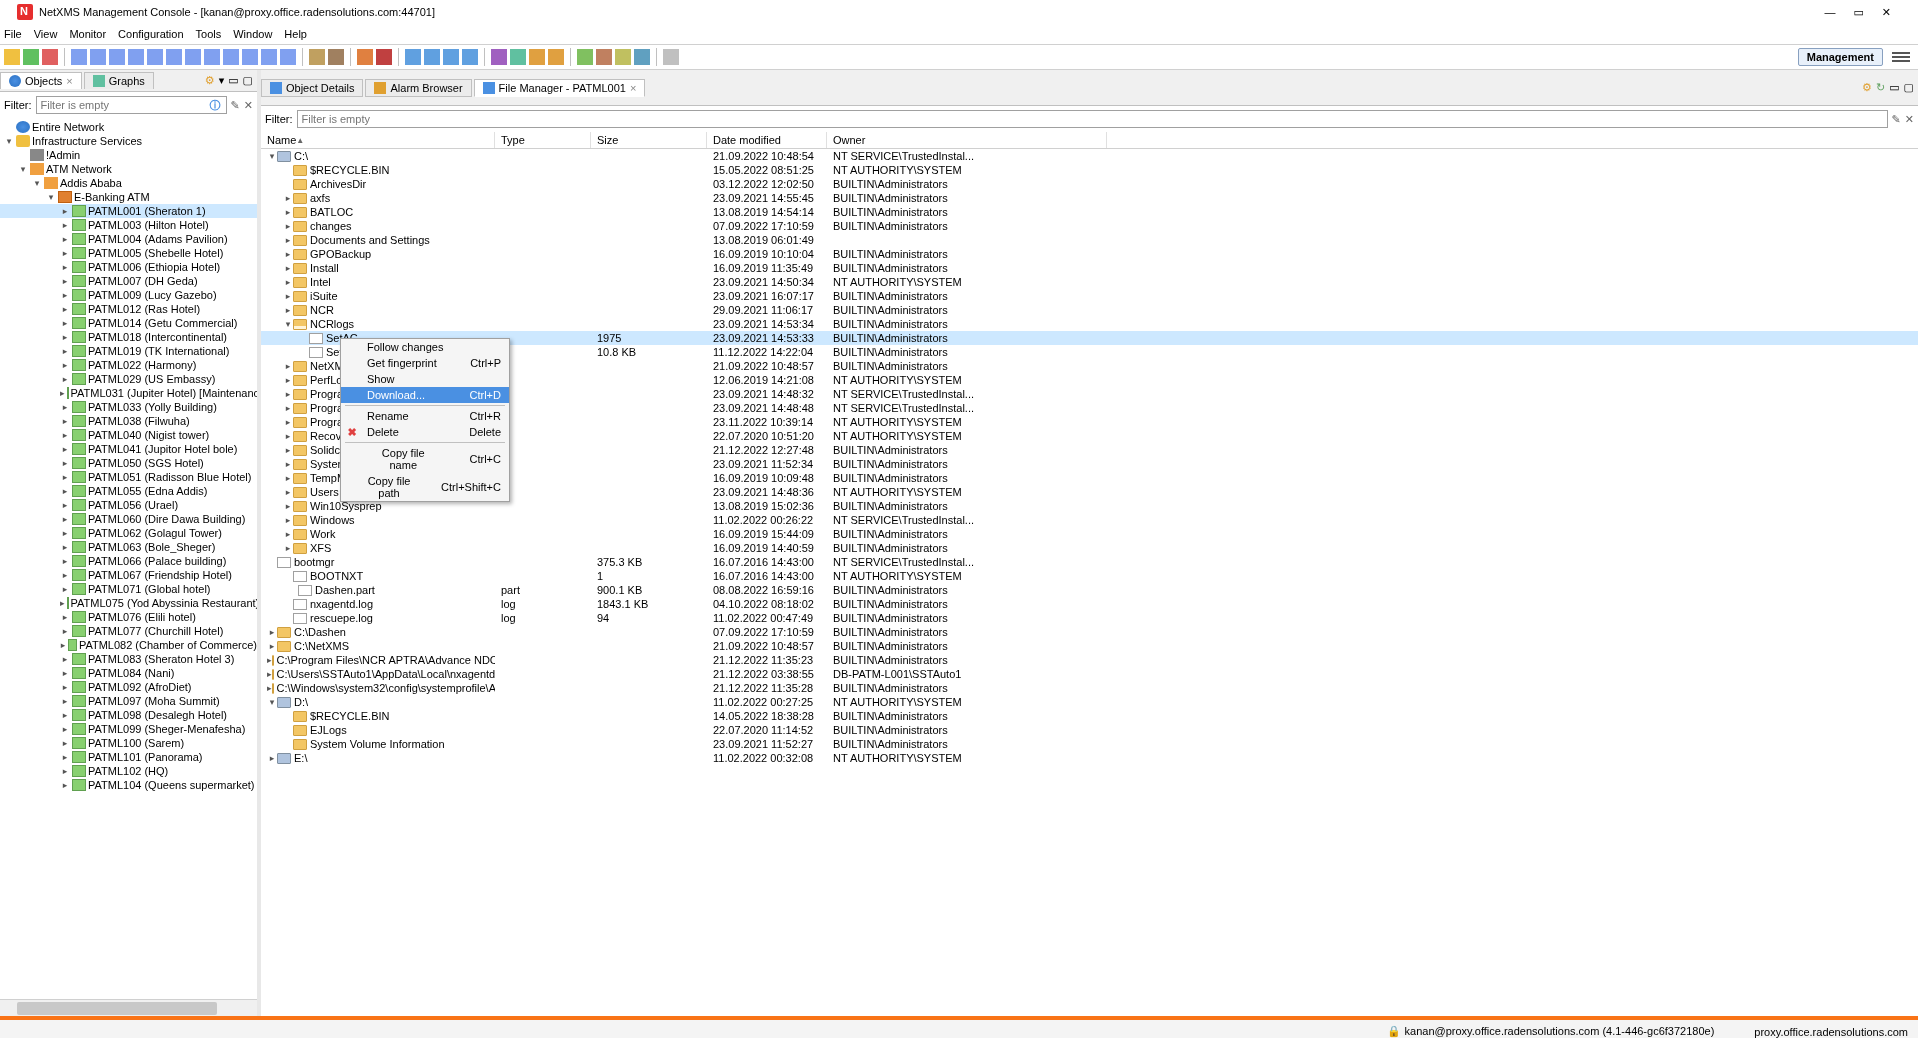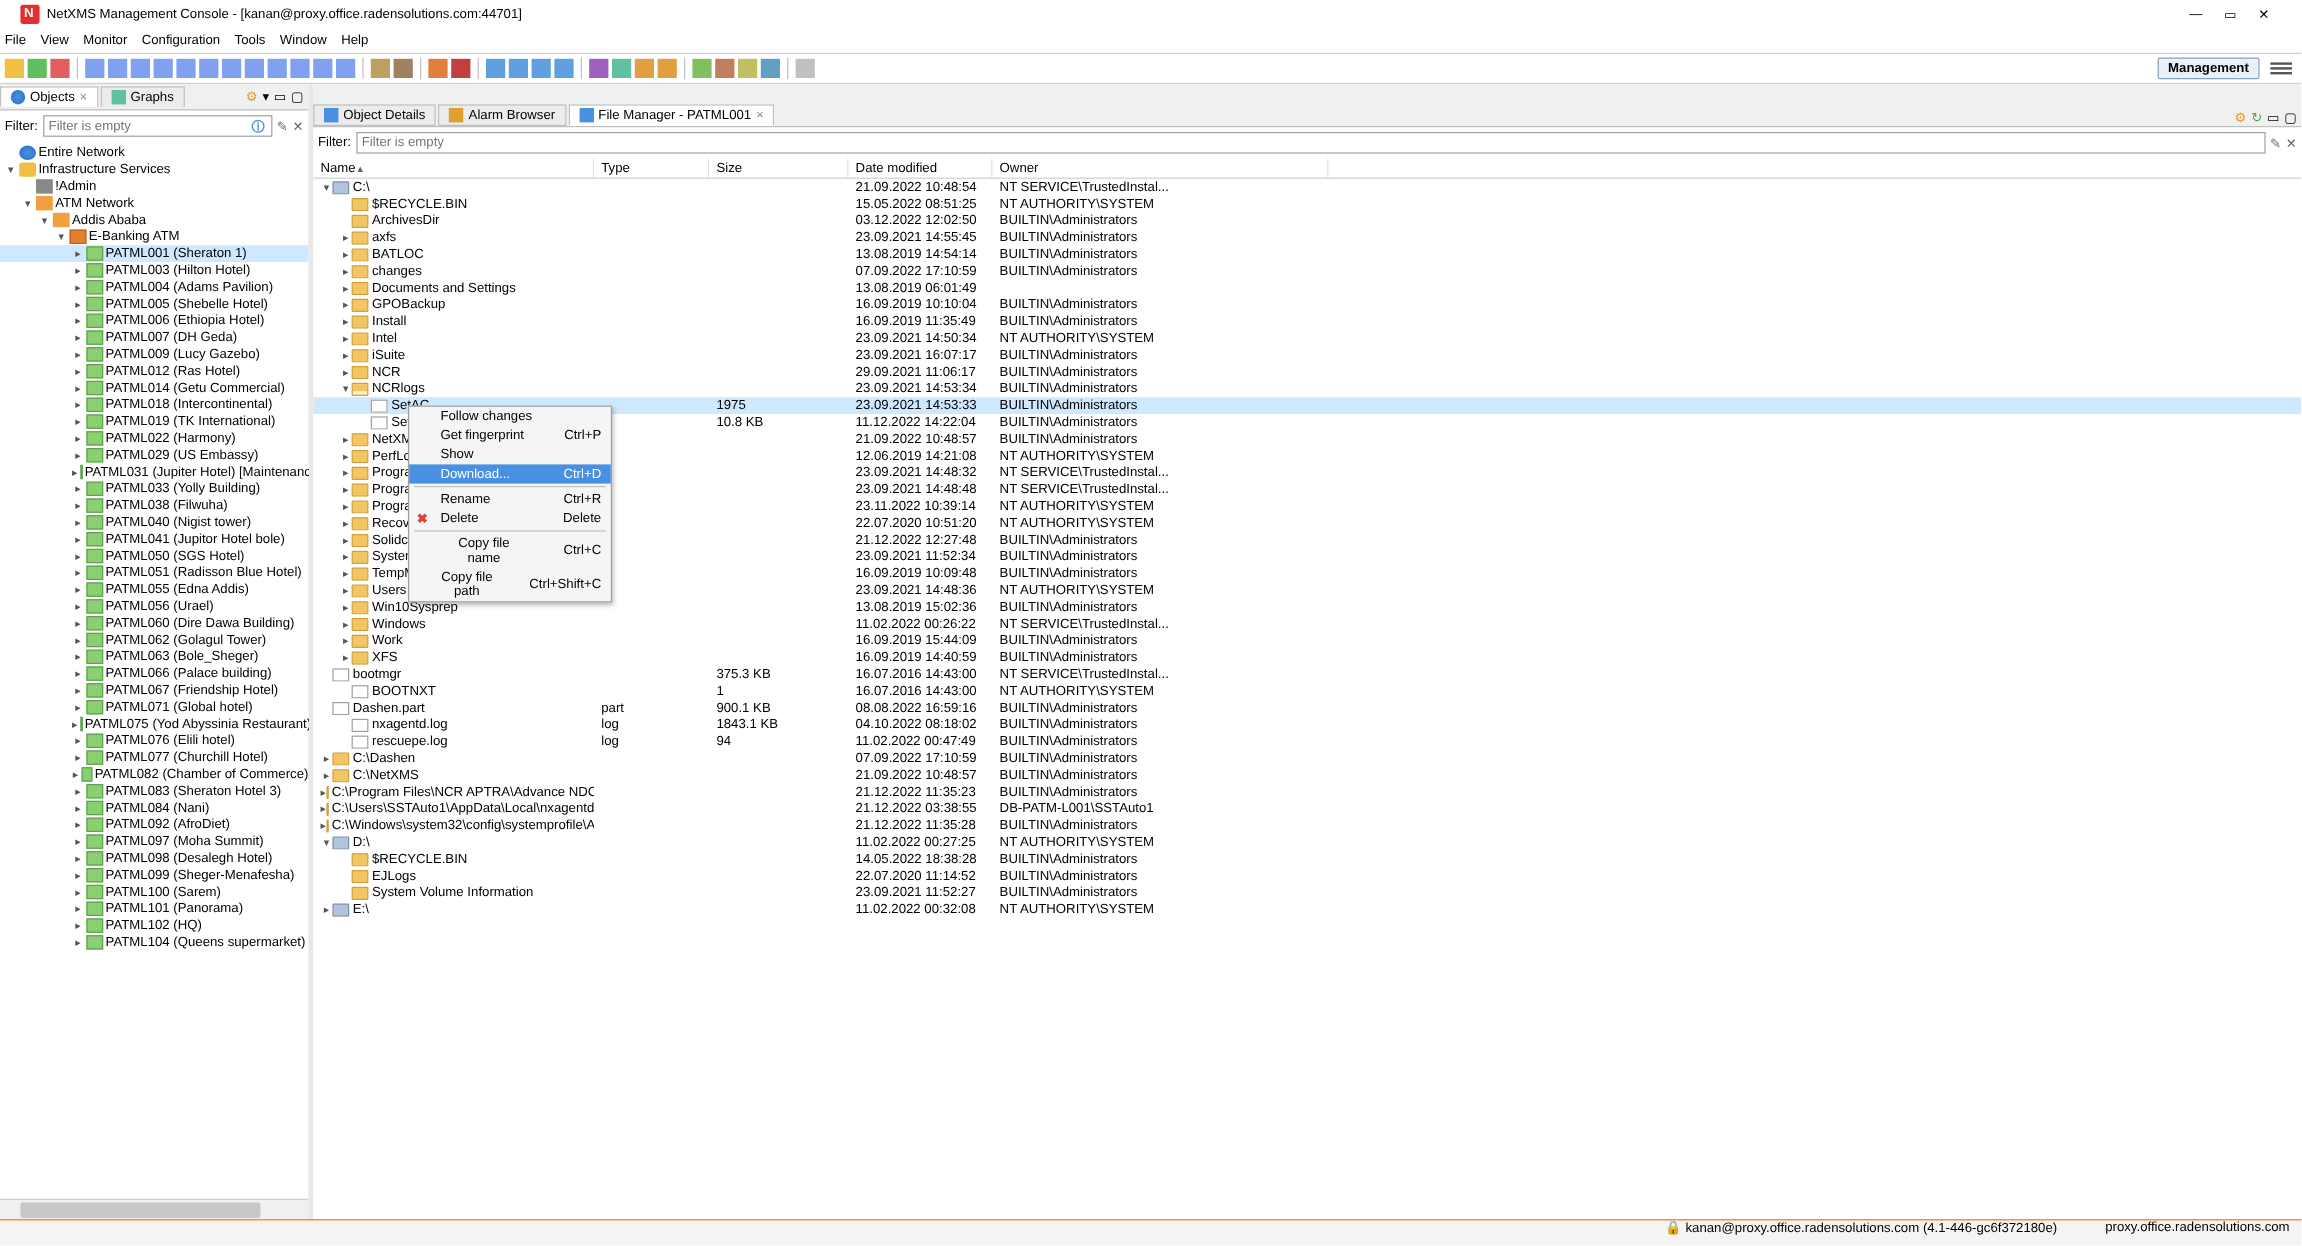--- a/index.html
+++ b/index.html
@@ -37,21 +37,21 @@
 .ic-world { background: radial-gradient(#4a90e2, #2a70c2); border-radius: 50%; }
 .ic-svc { background: #f0c040; border-radius: 2px; }
 .ic-admin { background: #888; }
 .ic-net { background: #f0a040; }
 .ic-city { background: #f0a040; }
 .ic-atm-grp { background: #e08030; border: 1px solid #c06010; }
 .ic-atm { background: #88d070; border: 1px solid #60a050; }
 .scrollbar-h { height: 17px; background: #f0f0f0; border-top: 1px solid #d0d0d0; position: relative; }
 .scrollbar-h .thumb { position: absolute; left: 17px; top: 2px; height: 13px; width: 200px; background: #c8c8c8; border-radius: 2px; }
 .right-pane { flex: 1; display: flex; flex-direction: column; }
-.r-tabs { height: 36px; display: flex; align-items: flex-end; background: #f0f0f0; border-bottom: 1px solid #c0c0c0; }
+.r-tabs { height: 36px; display: flex; align-items: center; background: #f0f0f0; border-bottom: 1px solid #c0c0c0; }
 .r-tab { display: flex; align-items: center; gap: 4px; padding: 2px 8px; border: 1px solid #c0c0c0; background: #ececec; margin-right: 2px; }
 .r-tab.active { background: #fff; border-bottom-color: #fff; }
 .r-tab .small-ic { width: 12px; height: 12px; display: inline-block; }
 .table-wrap { flex: 1; overflow: auto; position: relative; }
 .columns { display: flex; border-bottom: 1px solid #d0d0d0; background: #fff; position: sticky; top: 0; }
 .columns .col { padding: 2px 6px; border-right: 1px solid #e0e0e0; }
 .columns .col.sort::after { content: " ▲"; font-size: 8px; color: #666; }
 .row { display: flex; height: 14px; align-items: center; }
 .row.selected { background: #cde8ff; }
 .cell { padding: 0 6px; overflow: hidden; text-overflow: ellipsis; white-space: nowrap; }
@@ -65,21 +65,21 @@
 .fic.folder-open { background: #f3c664; border: 1px solid #d0a040; border-radius: 1px; box-shadow: inset 0 -3px 0 #fff4d8; }
 .fic.disk { background: #b0c4de; border: 1px solid #8090a0; border-radius: 1px; }
 .fic.file { background: #fff; border: 1px solid #a0a0a0; }
 .exp { width: 10px; text-align: center; color: #555; font-size: 9px; display: inline-block; }
 .ctx-menu { position: absolute; background: #f5f5f5; border: 1px solid #a0a0a0; box-shadow: 2px 2px 4px rgba(0,0,0,0.3); z-index: 100; }
 .ctx-menu .item { display: flex; align-items: center; padding: 2px 8px 2px 26px; position: relative; cursor: pointer; }
 .ctx-menu .item:hover, .ctx-menu .item.hl { background: #4a90e2; color: #fff; }
 .ctx-menu .item .sc { margin-left: auto; padding-left: 30px; }
 .ctx-menu .sep { height: 1px; background: #c0c0c0; margin: 2px 4px; }
 .ctx-menu .item .mic { position: absolute; left: 4px; width: 14px; height: 12px; }
-.status-bar { height: 22px; border-top: 1px solid #f97316; display: flex; align-items: flex-start; justify-content: flex-end; padding-right: 10px; gap: 40px; background: #f4f4f4; }
+.status-bar { height: 22px; border-top: 4px solid #f97316; display: flex; align-items: flex-end; justify-content: flex-end; padding-right: 10px; gap: 40px; background: #f4f4f4; }
 .status-bar .lock { color: #e0a030; }
 </style>
 </head>
 <body>
 
 <div class="titlebar">
   <span class="icon"></span>
   <span class="title">NetXMS Management Console - [kanan@proxy.office.radensolutions.com:44701]</span>
   <div class="winbtns">
     <span>—</span>
@@ -793,21 +793,21 @@
               <span class="exp"></span>
               <span class="fic file"></span>
               <span>BOOTNXT</span>
             </div>
             <div class="cell c-type"></div>
             <div class="cell c-size">1</div>
             <div class="cell c-date">16.07.2016 14:43:00</div>
             <div class="cell c-owner">NT AUTHORITY\SYSTEM</div>
           </div>
           <div class="row">
-            <div class="cell c-name" style="padding-left:6px">
+            <div class="cell c-name" style="padding-left:27px">
               <span class="exp"></span>
               <span class="fic file"></span>
               <span>Dashen.part</span>
             </div>
             <div class="cell c-type">part</div>
             <div class="cell c-size">900.1 KB</div>
             <div class="cell c-date">08.08.2022 16:59:16</div>
             <div class="cell c-owner">BUILTIN\Administrators</div>
           </div>
           <div class="row">

